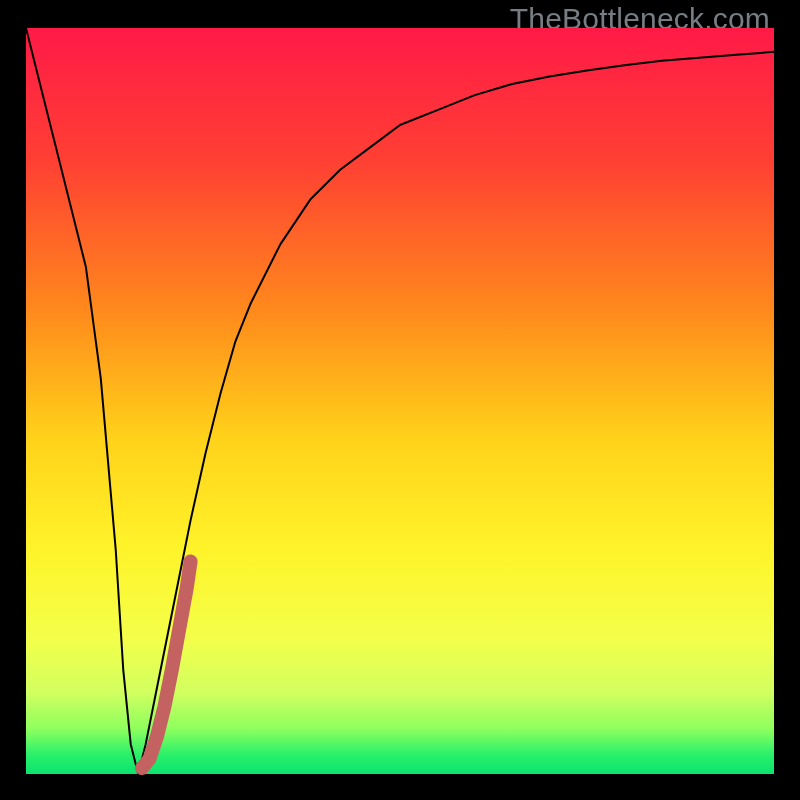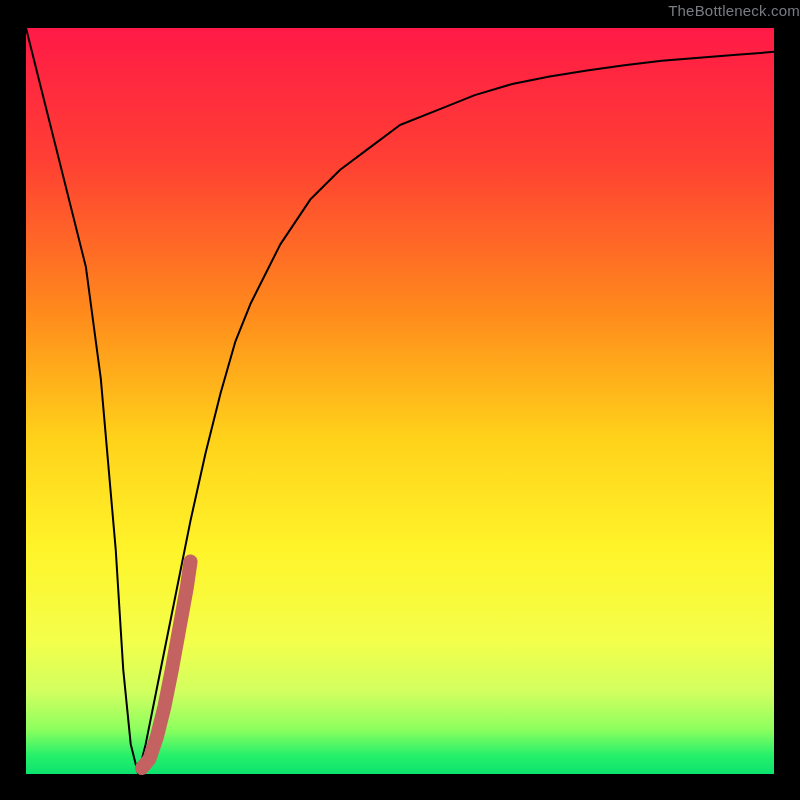--- a/index.html
+++ b/index.html
@@ -12,23 +12,23 @@
     font-family: Arial, Helvetica, sans-serif;
   }
   .frame {
     position: absolute;
     inset: 0;
     background: #000;
   }
   .watermark {
     position: absolute;
     top: 2px;
-    right: 0;
+    right: 30px;
     color: #777d82;
-    font-size: 15px;
+    font-size: 30px;
     font-weight: 500;
     letter-spacing: 0.2px;
   }
 </style>
 </head>
 <body>
 
 <div class="frame">
   <div class="watermark">TheBottleneck.com</div>
   <svg id="plot-svg" width="800" height="800" style="position: absolute; left: 0px; top: 0px;">

